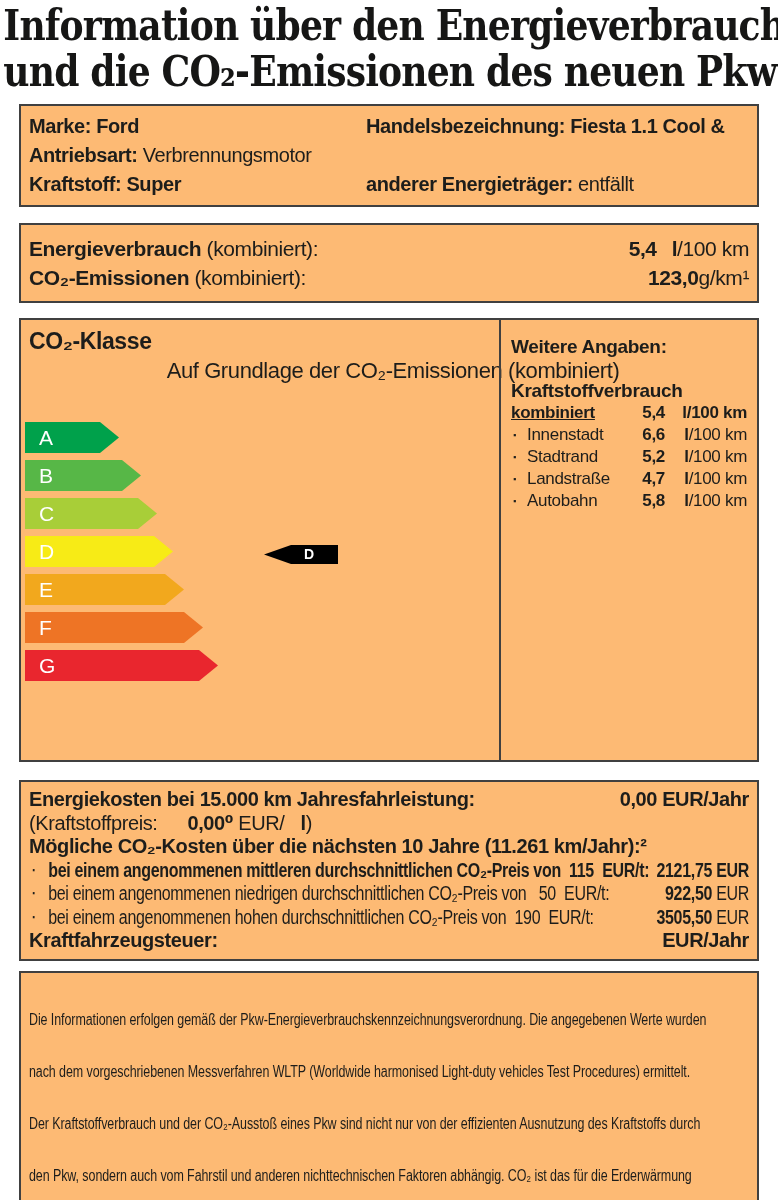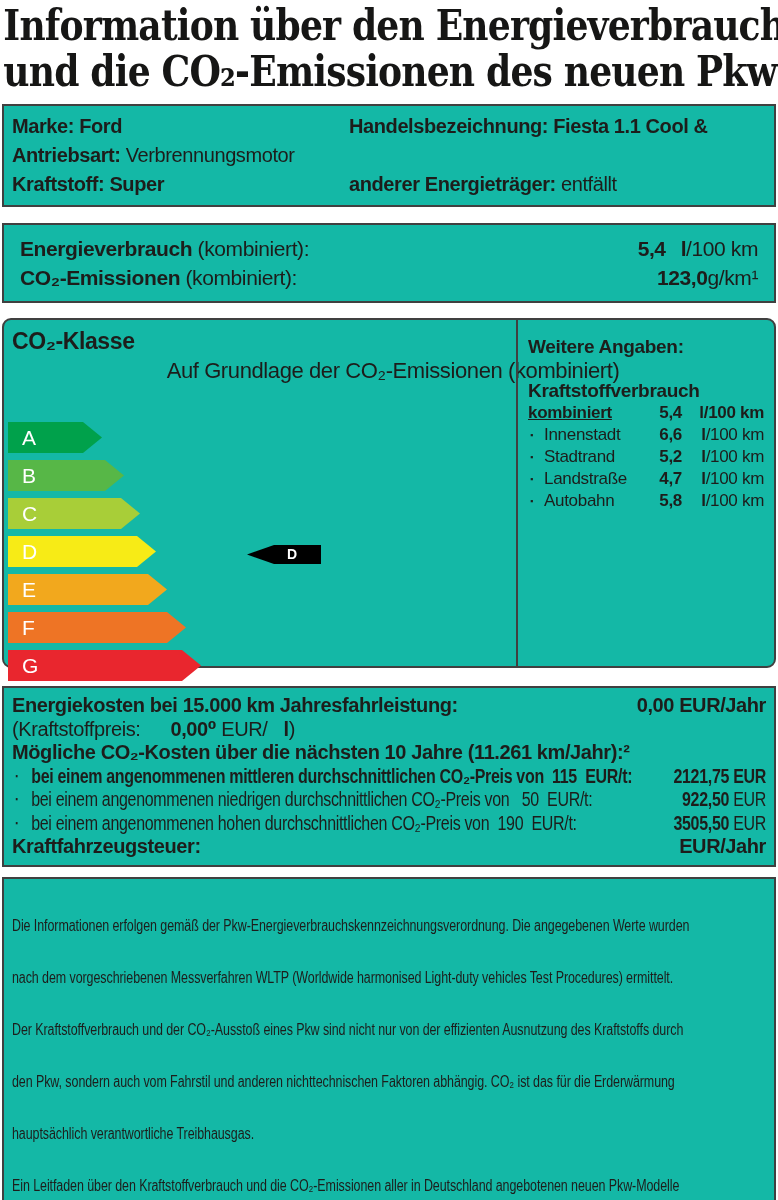--- a/index.html
+++ b/index.html
@@ -2,43 +2,43 @@
 <html><head>
 <meta charset="utf-8">
 <style>
   html,body{margin:0;padding:0;}
   body{
     width:778px;height:1200px;background:#ffffff;color:#1d1d1b;
     font-family:"Liberation Sans","DejaVu Sans",sans-serif;
     overflow:hidden;letter-spacing:-0.2px;
   }
   .cx{transform:scaleX(0.8);transform-origin:0 0;width:125%;}
-  .box{border:2px solid #404040;margin:0 2px;box-sizing:border-box;background:#14b8a6;}
+  .box{border:2px solid #404040;margin:0 19px;box-sizing:border-box;background:#fdba74;}
   b,.b{font-weight:bold;}
 
   
   .title{
     font-family:"DejaVu Serif","Liberation Serif",serif;font-weight:bold;
     font-size:43px;line-height:46px;color:#161615;
     padding:2px 0 0 4px;white-space:nowrap;
     transform:scaleX(0.84);transform-origin:0 0;width:119%;letter-spacing:-1px;
   }
 
   
   .box1{margin-top:10px;padding:6px 8px;font-size:20px;line-height:29px;letter-spacing:-0.4px;}
   .box1 .row{display:grid;grid-template-columns:337px 1fr;white-space:nowrap;}
 
   
-  .box2{margin-top:16px;padding:9px 16px;font-size:21px;line-height:29px;letter-spacing:-0.4px;}
+  .box2{margin-top:16px;padding:9px 8px;font-size:21px;line-height:29px;letter-spacing:-0.4px;}
   .box2 .row{display:flex;}
   .box2 .right{margin-left:auto;display:flex;}
   .unitgap{margin-left:15px;}
 
   
-  .box3{margin-top:15px;height:350px;position:relative;border-radius:9px;}
+  .box3{margin-top:15px;height:444px;position:relative;}
   .co2-head{font-size:23px;font-weight:bold;padding:8px 0 0 8px;letter-spacing:-0.4px;}
   .co2-sub{font-size:22px;padding:3px 0 0 8px;letter-spacing:-0.4px;text-align:center;}
   .arrows{position:absolute;left:4px;top:102px;}
   .arrow{
     height:31px;margin-bottom:7px;color:#fff;font-size:21px;line-height:31px;
     padding-left:14px;box-sizing:border-box;
     clip-path:polygon(0 0,calc(100% - 19px) 0,100% 50%,calc(100% - 19px) 100%,0 100%);
   }
   .aw-0{width:94px}.aw-1{width:116px}.aw-2{width:132px}.aw-3{width:148px}
   .aw-4{width:159px}.aw-5{width:178px}.aw-6{width:193px}

